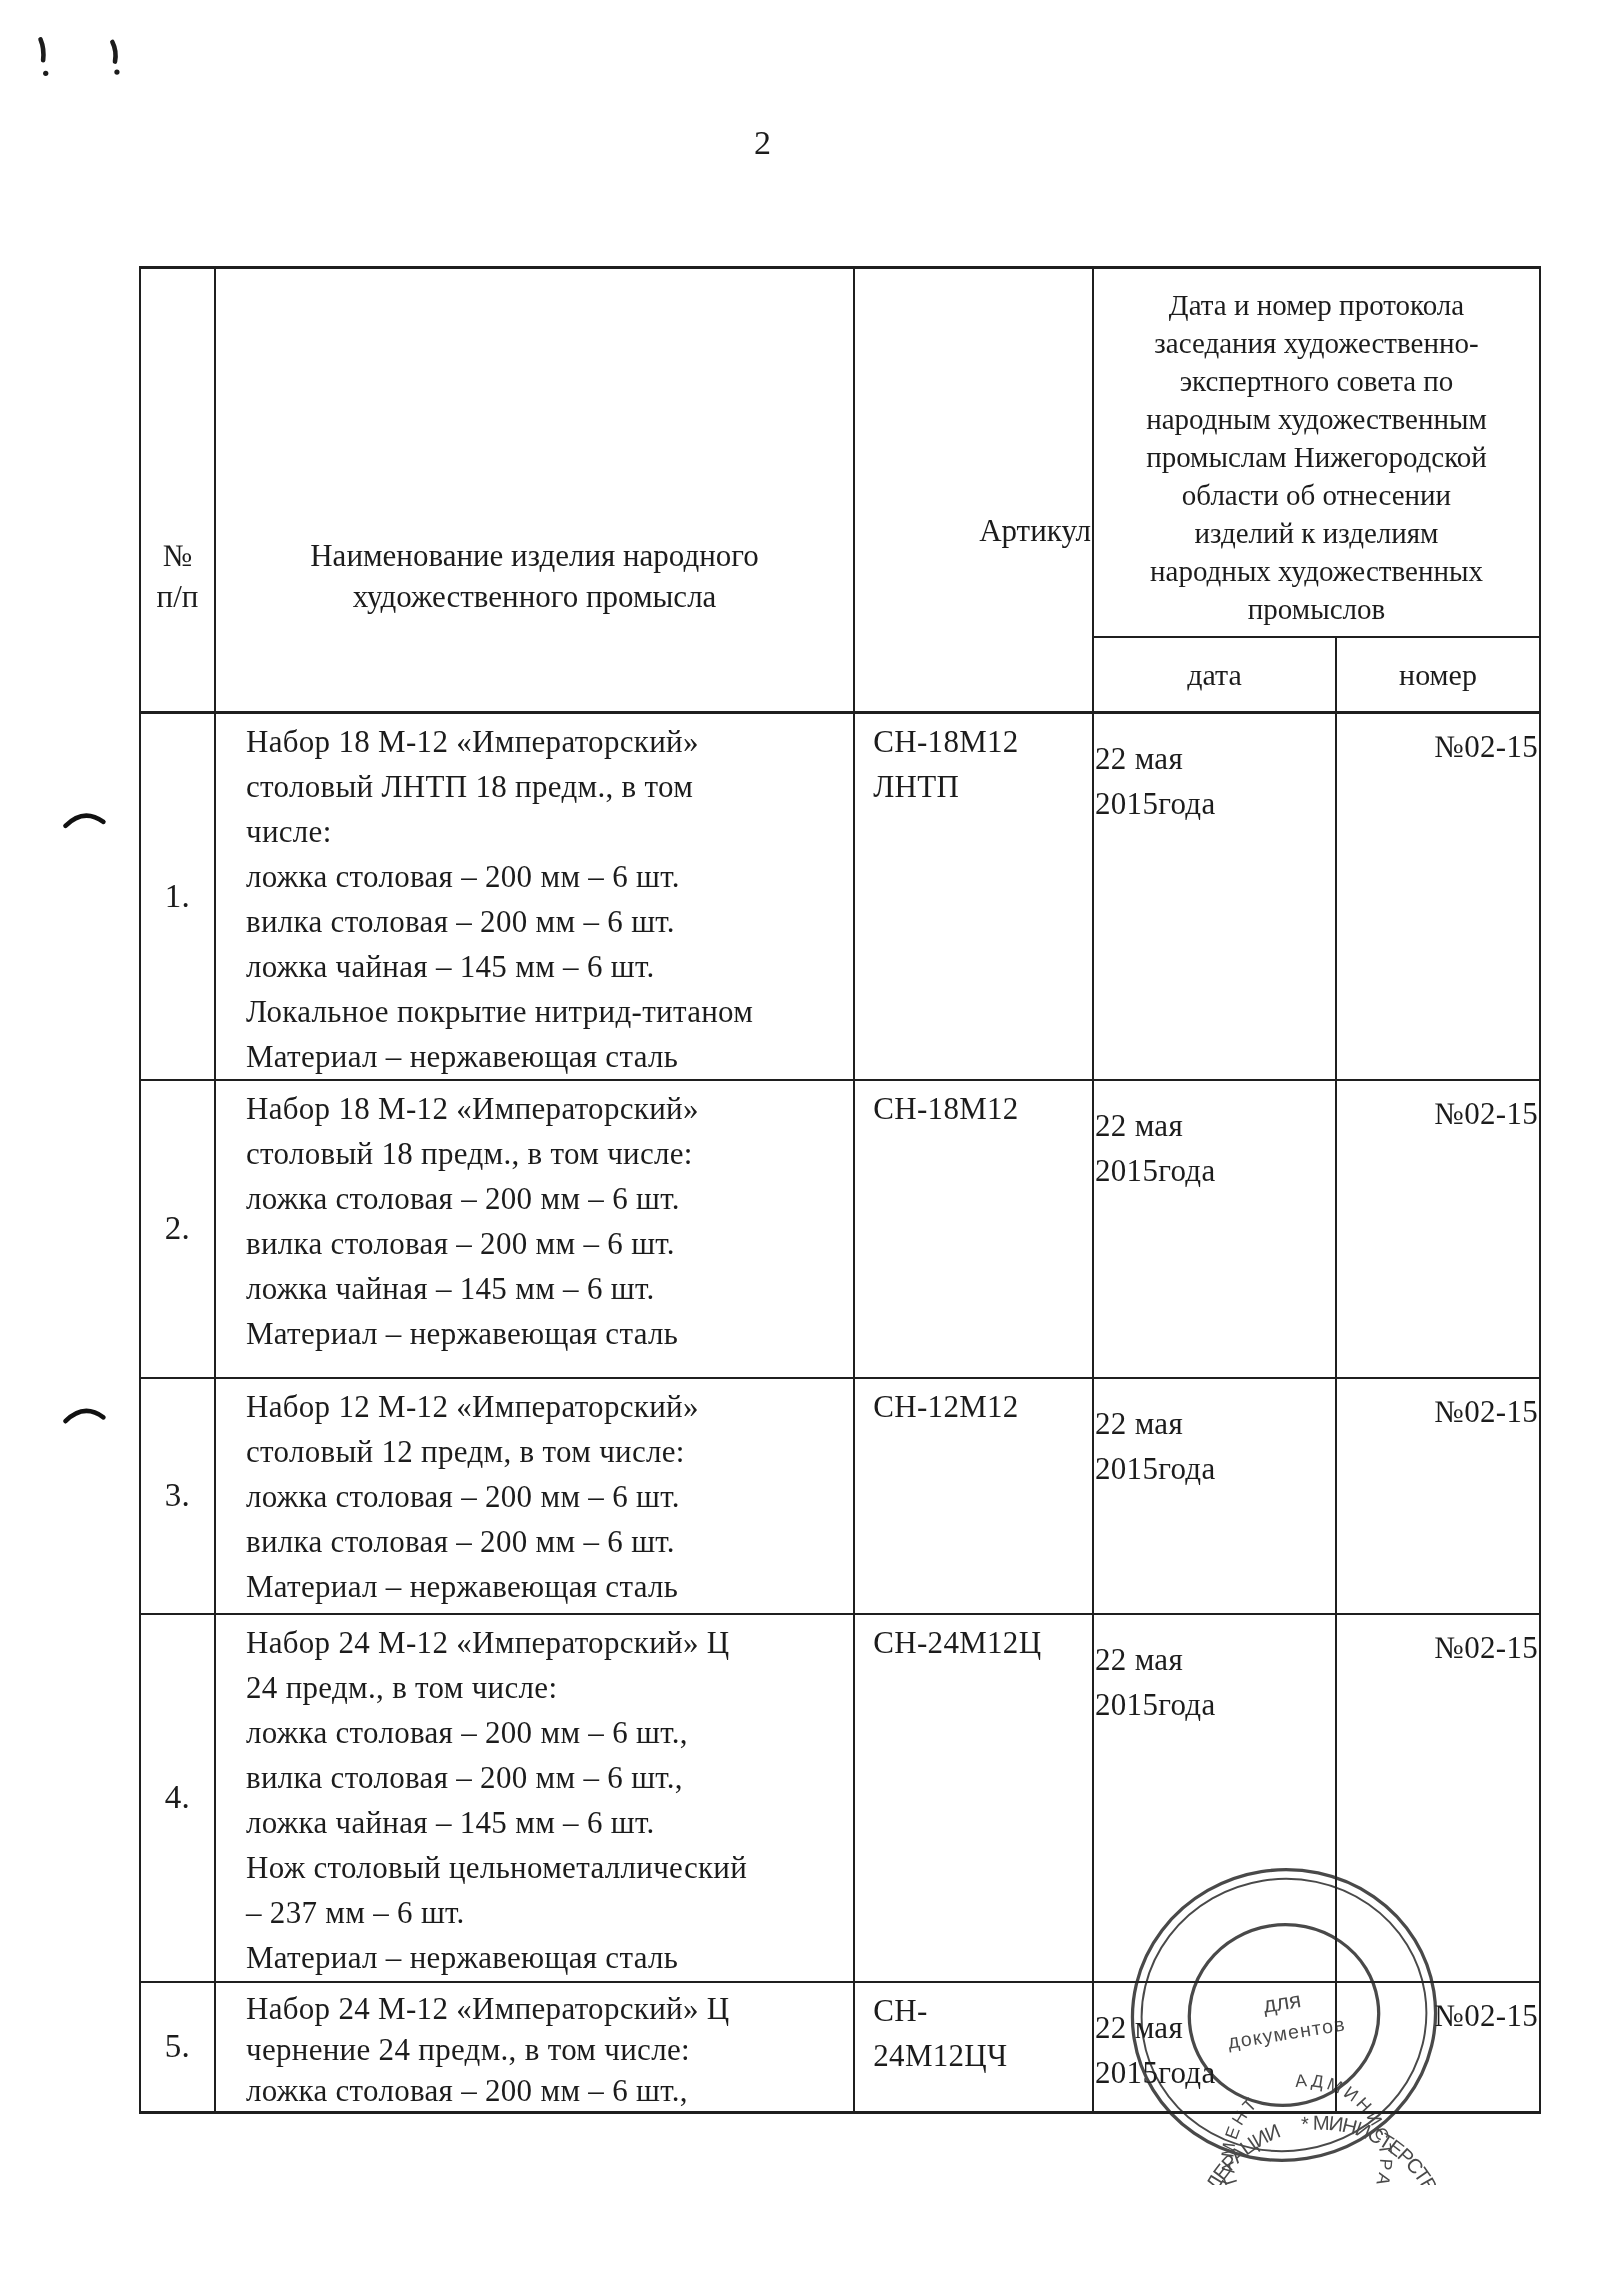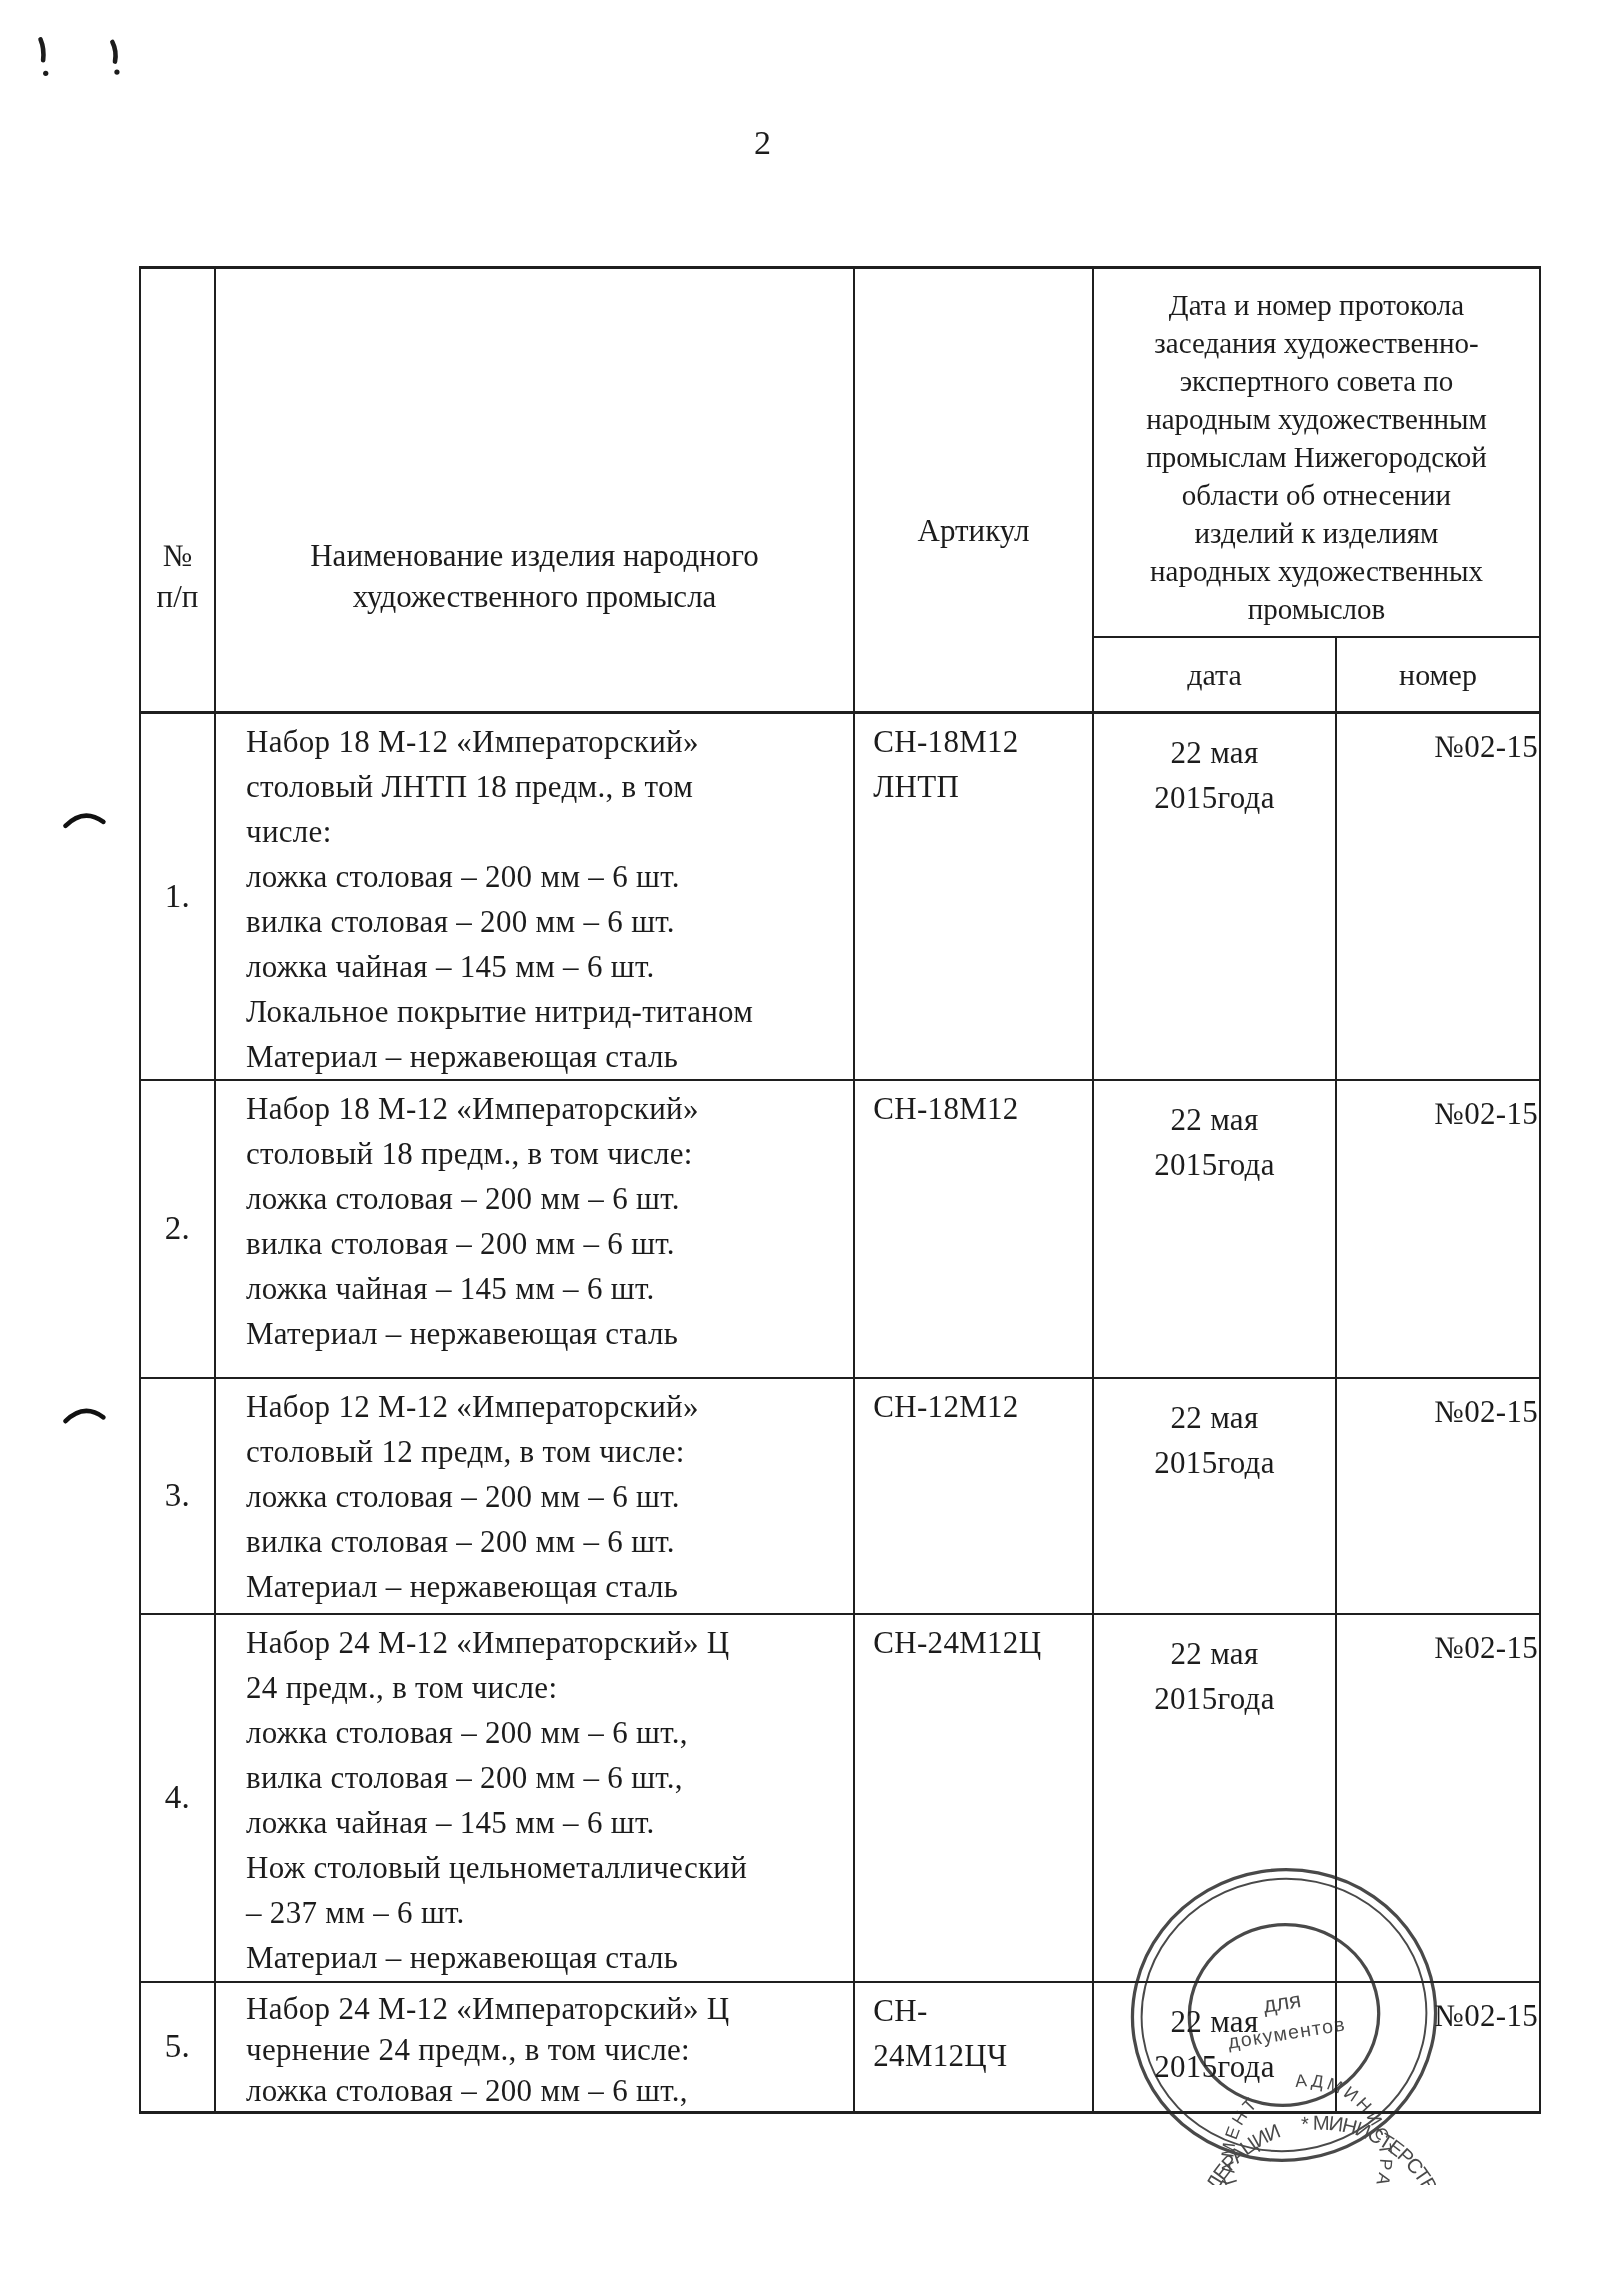--- a/index.html
+++ b/index.html
@@ -21,29 +21,29 @@
     background:transparent;
   }
   table.doc th, table.doc td {
     border:2px solid #1f1f1f;
     font-weight:normal;
     overflow:hidden;
   }
   thead th { vertical-align:middle; font-size:31px; line-height:41px; text-align:center; white-space:pre-line; }
   th.h-num     { padding-top:174px; }
   th.h-name    { padding-top:174px; }
-  th.h-article { padding-top:82px; }
+  th.h-article { padding-top:82px;text-align:right; }
   th.h-protocol{ vertical-align:top; padding-top:17px; font-size:29px; line-height:38px; }
   tr.main-header th { border-top:3.3px solid #1f1f1f; }
   tr.sub-header th { font-size:30px; padding:16px; vertical-align:middle; }
   tbody td { vertical-align:top; font-size:31px; line-height:45px; letter-spacing:0.3px; }
   td.c-num    { vertical-align:middle; text-align:center; font-size:33px; }
   td.c-name   { padding:5.2px 7.9px 0 30px; white-space:pre-line;margin-left:40px; }
   td.c-article{ padding:5.2px 0 0 18.3px; white-space:pre-line;margin-top:32px; }
-  td.c-date   { padding-top:16px; text-align:center; white-space:pre-line;margin-top:20px; }
+  td.c-date   { padding-top:22px; text-align:left; white-space:pre-line;margin-top:20px; }
   td.c-number { padding-top:10px; text-align:right; }
   tbody tr.r1 td { border-top:3.9px solid #1f1f1f; }
   tbody tr.r5 td { border-bottom:3.3px solid #1f1f1f; }
   tbody tr.r5 td.c-name { line-height:41px; }
   .stamp-svg { position:absolute; left:1114px; top:1845px; z-index:3; }
   .marks-svg { position:absolute; left:0; top:0; z-index:2; }
 </style>
 </head>
 <body>
 

